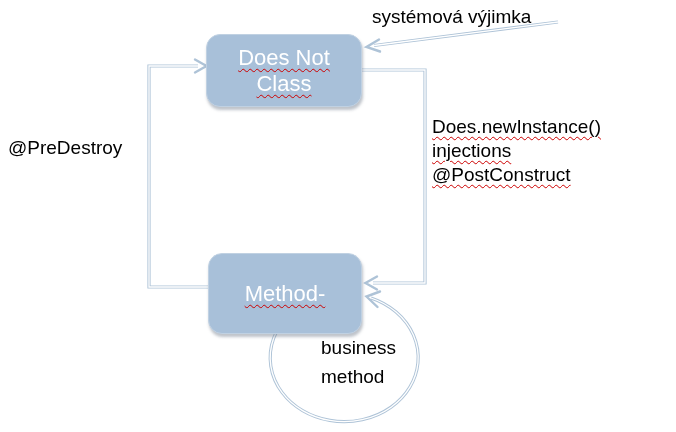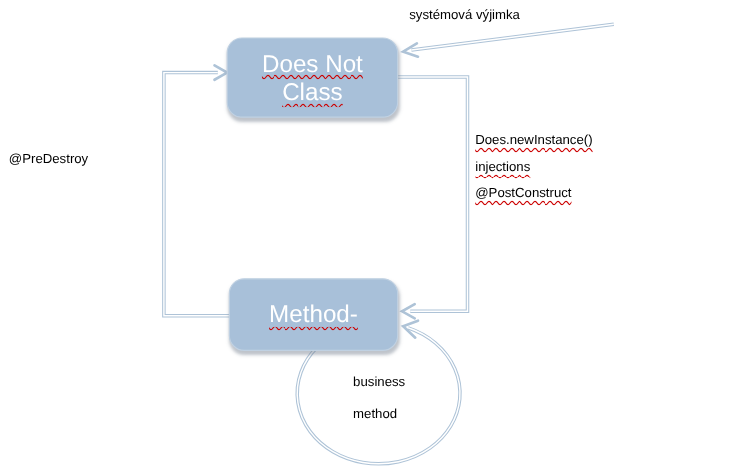--- a/index.html
+++ b/index.html
@@ -43,35 +43,35 @@
     display: flex;
     flex-direction: column;
     justify-content: center;
     align-items: center;
     font-size: 22px;
     line-height: 26px;
     text-align: center;
     box-sizing: border-box;
   }
   .node-does-not-exist { left: 206px; top: 34px;  width: 156px; height: 73px; }
-  .node-method-ready   { left: 208px; top: 253px; width: 154px; height: 66px; }
+  .node-method-ready   { left: 208px; top: 253px; width: 154px; height: 81px; }
 
   .squiggle {
     text-decoration-line: underline;
     text-decoration-style: wavy;
     text-decoration-color: var(--squiggle);
     text-decoration-thickness: 1px;
     text-underline-offset: 3px;
   }
 
   .lbl {
     position: absolute;
     z-index: 3;
     color: var(--label-text);
-    font-size: 12px;
+    font-size: 19px;
     white-space: nowrap;
   }
   .lbl-system-exception { left: 372px; top: 6px; }
   .lbl-predestroy       { left: 8px;   top: 137px; }
   .lbl-construct        { left: 432px; top: 115px; line-height: 24px; }
   .lbl-business         { left: 321px; top: 333px; line-height: 29px; }
   .lbl-construct div, .lbl-business div { display: block; }
   .lbl-construct .squiggle { width: fit-content; }
 </style>
 </head>

